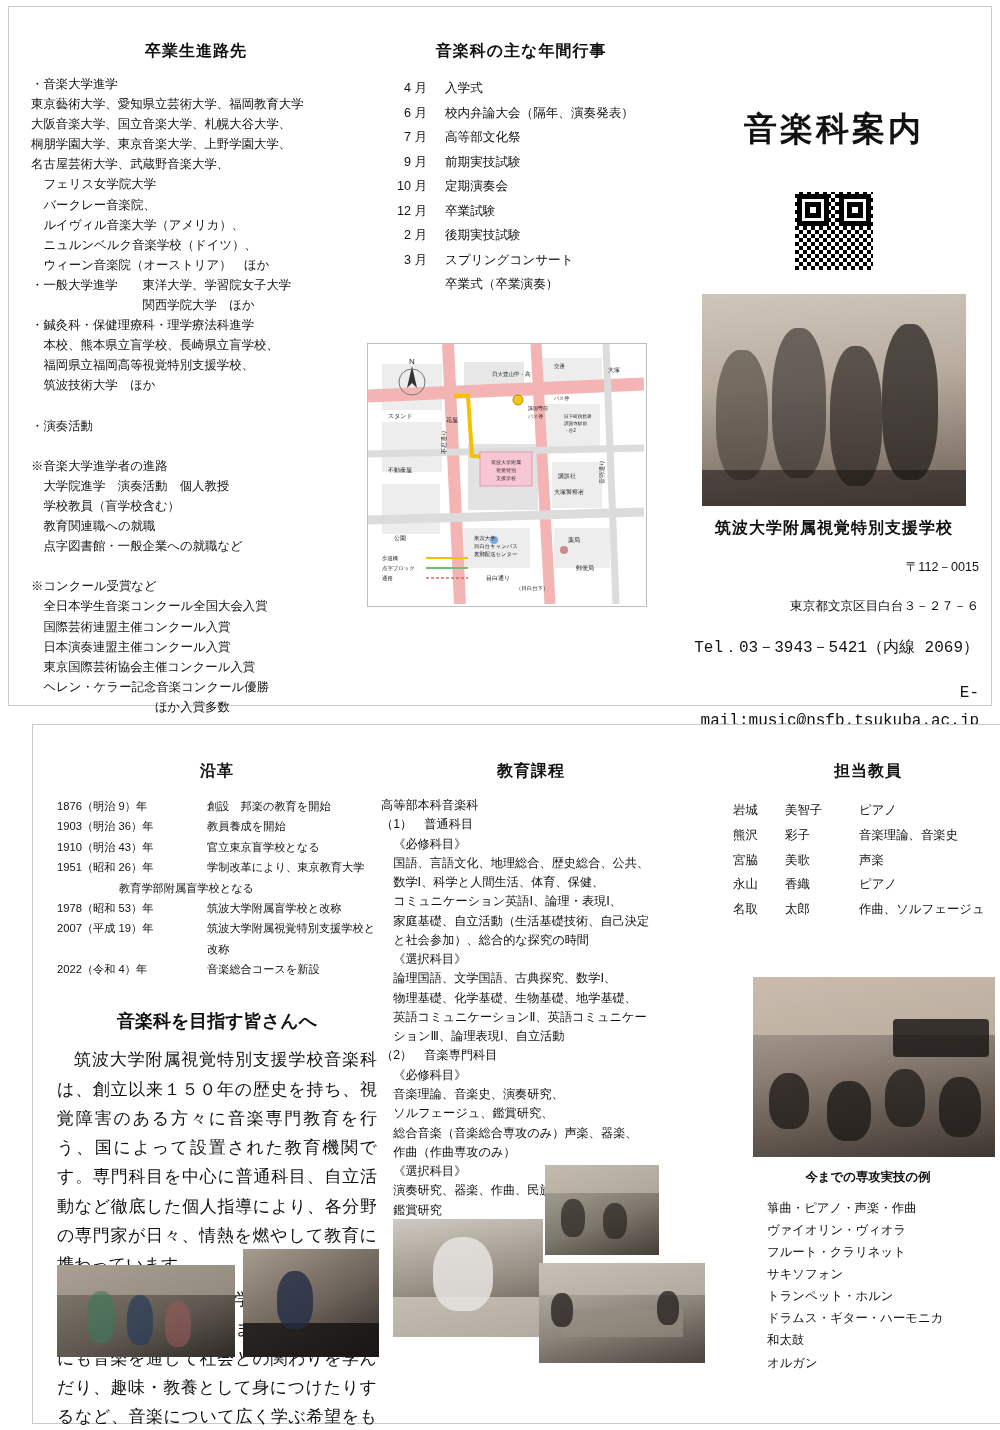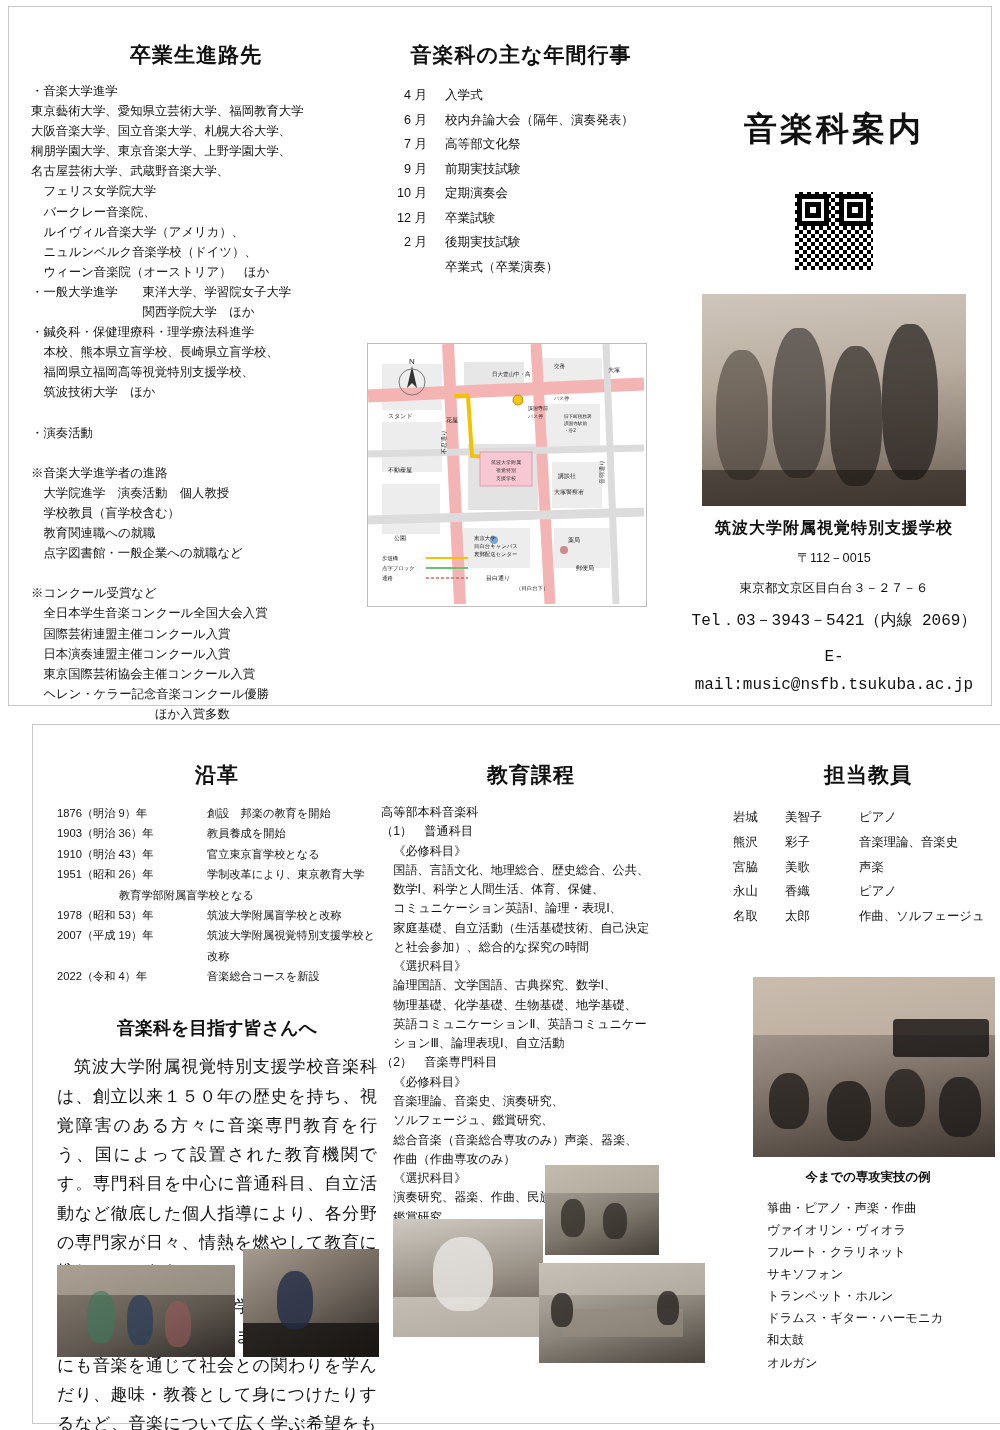--- a/index.html
+++ b/index.html
@@ -21,21 +21,21 @@
     width: 984px;
     background: #fff;
     border: 1px solid #c9c9c9;
     box-sizing: border-box;
   }
   #page-top { top: 6px; height: 700px; }
   #page-bottom { top: 724px; height: 700px; margin-left: 24px; }
 
   .col-title {
     text-align: center;
-    font-size: 21px;
+    font-size: 16px;
     font-weight: bold;
     letter-spacing: 1px;
   }
 
   
   #t-col1 { position: absolute; left: 22px; top: 34px; width: 330px; }
   #t-col1 .col-title { margin-bottom: 12px; }
   #t-col1 .block { white-space: pre-wrap; font-size: 12.4px; line-height: 1.62; }
 
   #t-col2 { position: absolute; left: 362px; top: 34px; width: 300px; }
@@ -90,21 +90,21 @@
     overflow: hidden;
     background: linear-gradient(175deg,#cfc6bb 0%,#b9ada0 40%,#6b5f55 100%);
   }
   #t-school-name {
     text-align: center;
     font-size: 16px;
     font-weight: bold;
     margin-top: 12px;
     letter-spacing: 1px;
   }
-  .addr { text-align: center; font-size: 12.6px; line-height: 1.75; margin-top: 8px; }
+  .addr { text-align: right; font-size: 12.6px; line-height: 1.75; margin-top: 17px; }
   .addr-mono { font-family: "Liberation Mono", monospace; font-size: 16px; }
 
   
   #b-col1 { position: absolute; left: 24px; top: 36px; width: 320px; }
   #b-col1 .col-title { margin-bottom: 14px; }
   .hist-row { display: flex; font-size: 11.2px; line-height: 1.82; }
   .hist-year { width: 150px; white-space: nowrap; }
   .hist-text { flex: 1; }
   .hist-cont { font-size: 11.2px; line-height: 1.82; padding-left: 62px; }
 
@@ -220,20 +220,24 @@
       <div class="event-month">10 月</div>
       <div class="event-name">定期演奏会</div>
     </div>
     <div class="event-row">
       <div class="event-month">12 月</div>
       <div class="event-name">卒業試験</div>
     </div>
     <div class="event-row">
       <div class="event-month">2 月</div>
       <div class="event-name">後期実技試験</div>
+    </div>
+    <div class="event-row">
+      <div class="event-month">3 月</div>
+      <div class="event-name">スプリングコンサート</div>
     </div>
     <div class="event-row">
       <div class="event-month"></div>
       <div class="event-name">卒業式（卒業演奏）</div>
     </div>
   </div>
 
   <div id="t-map">
     <svg width="276" height="260" viewBox="0 0 276 260">
       <rect x="0" y="0" width="276" height="260" fill="#ffffff"></rect>

